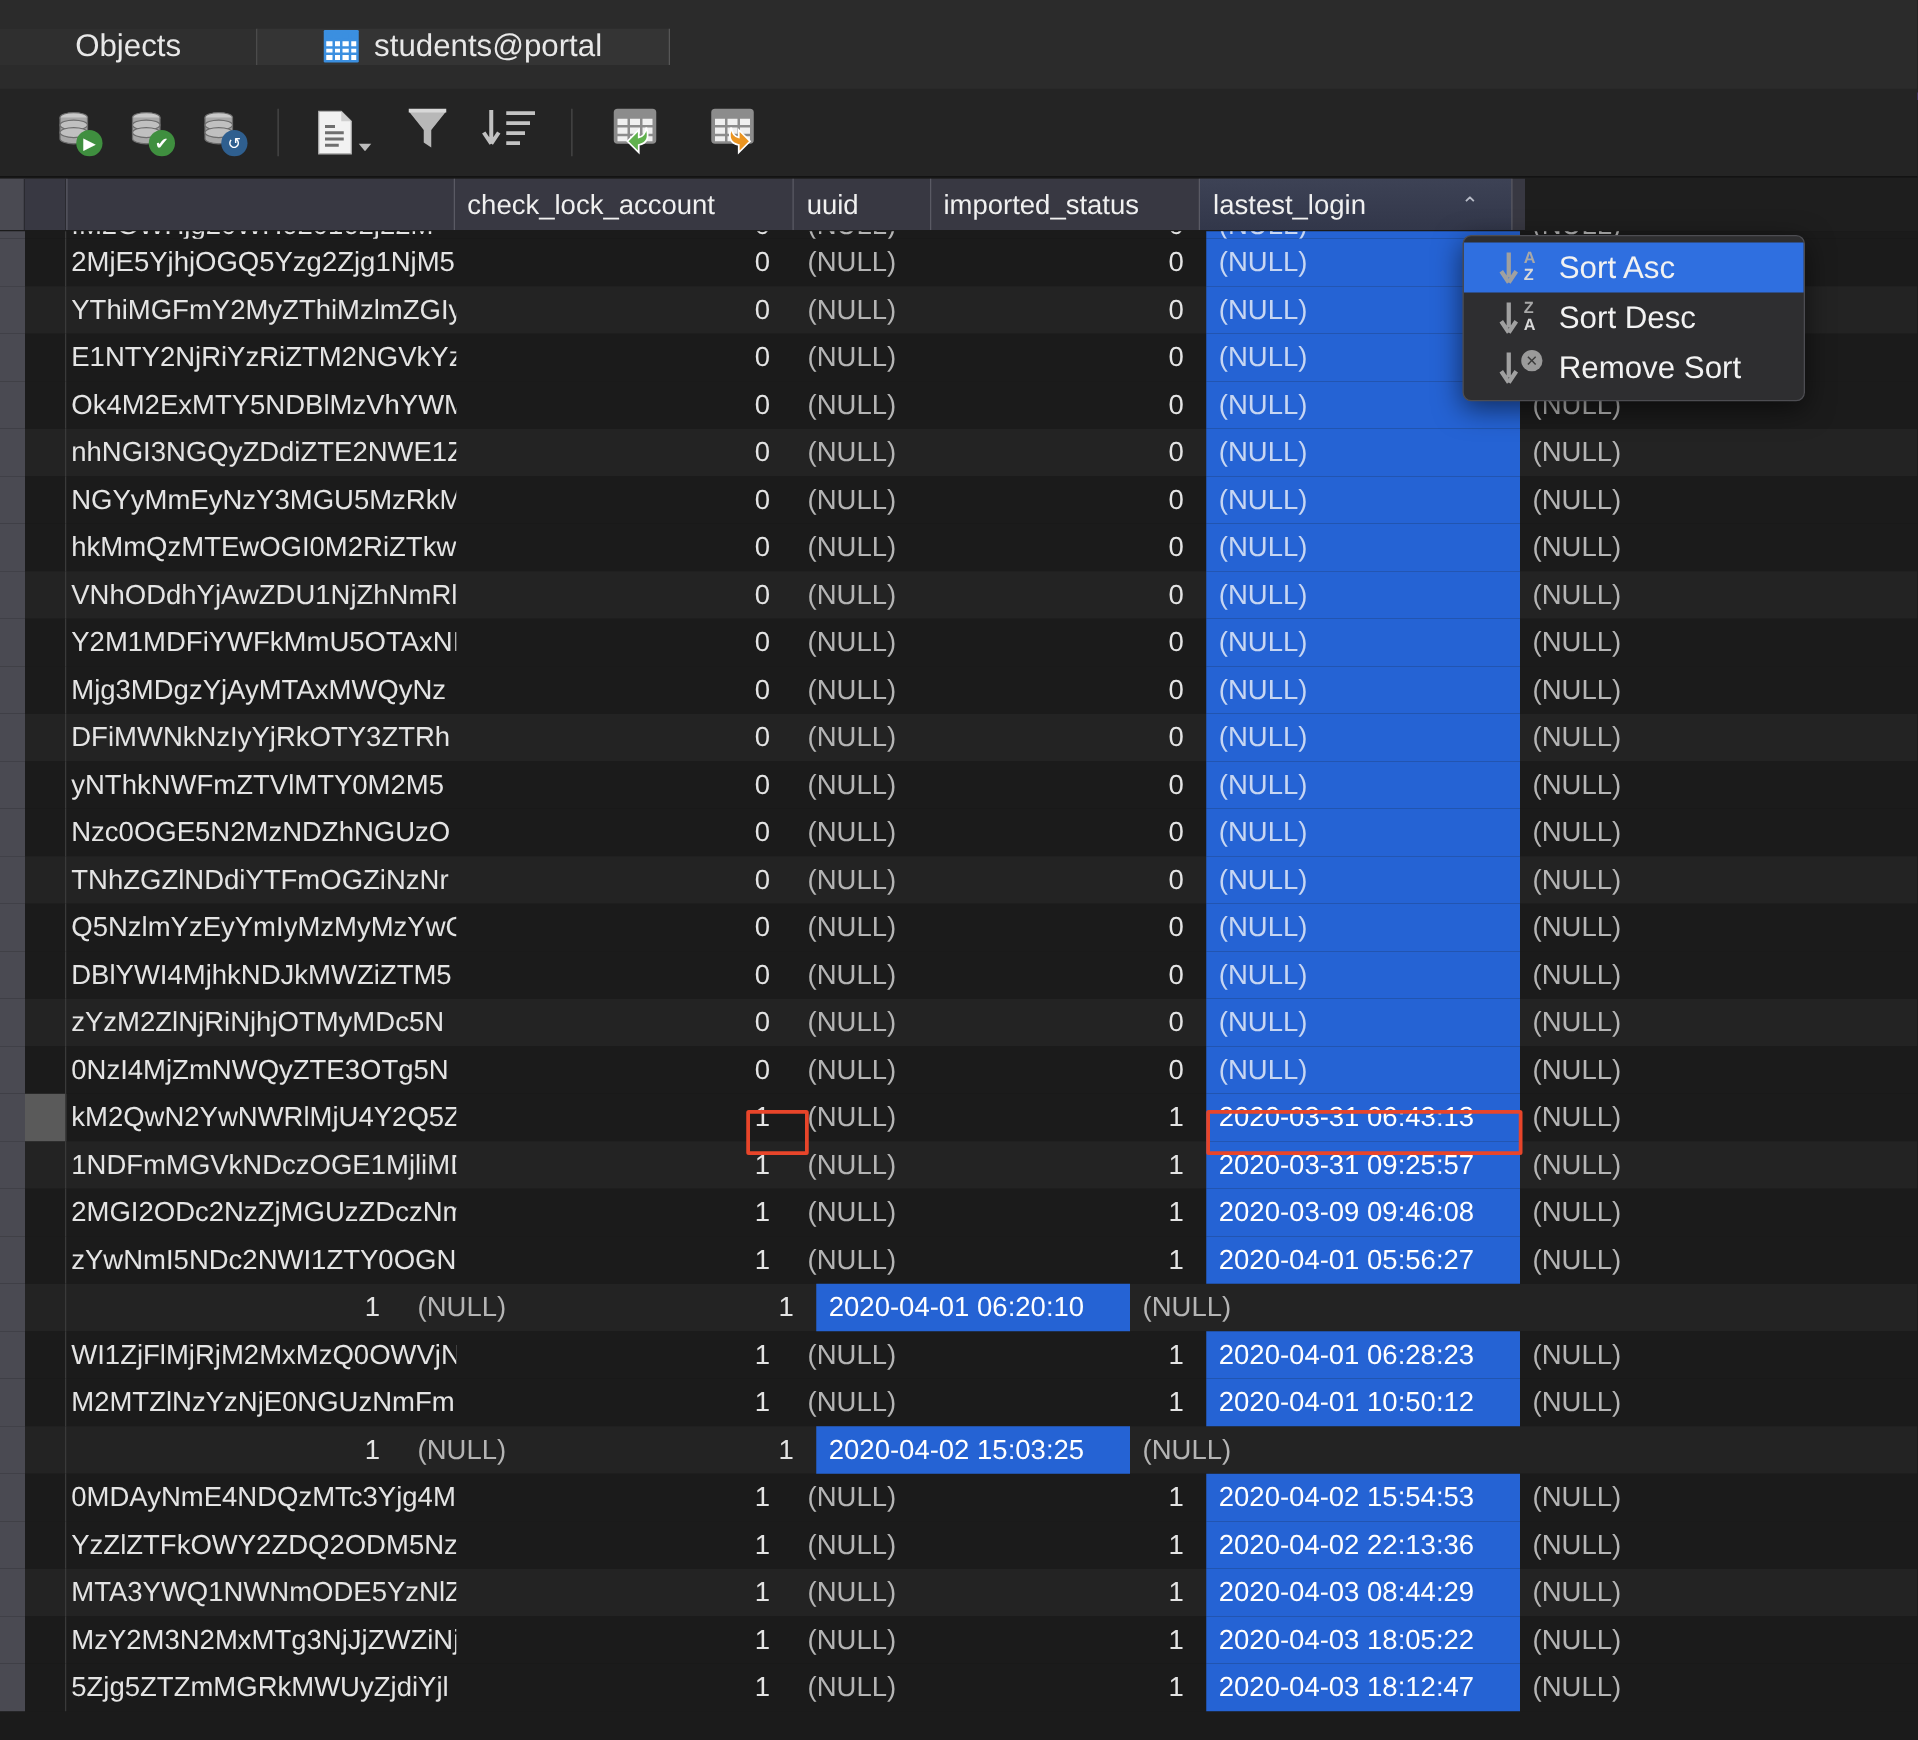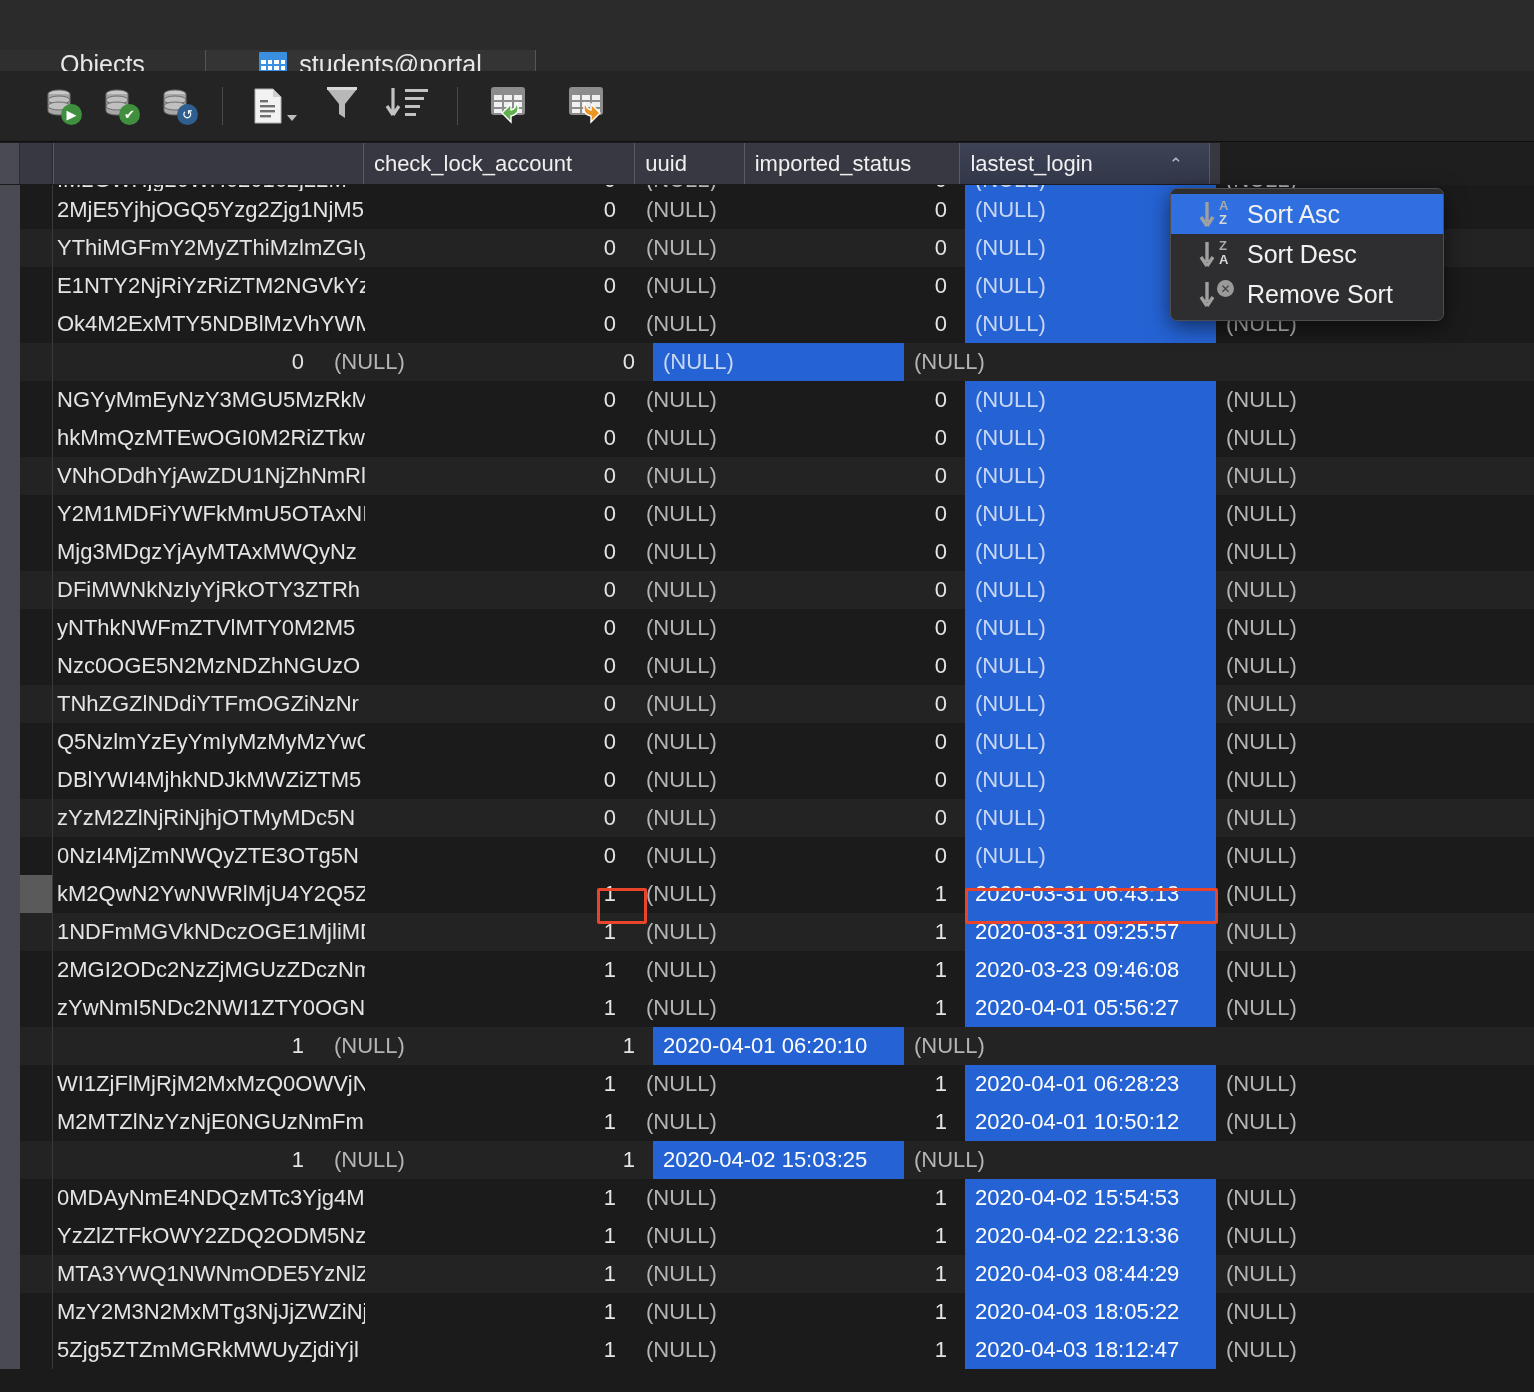--- a/index.html
+++ b/index.html
@@ -6,22 +6,22 @@
   html, body {
     width: 1534px; height: 1392px;
     background: #1e1e1e;
     font-family: "Liberation Sans", sans-serif;
     overflow: hidden;
   }
   
   .tabbar {
     position: absolute; left: 0; top: 0; width: 1534px; height: 80px;
     background: #2b2b2b;
-    border-bottom: 1px solid #8b5cf6;
-    display: flex; align-items: flex-end;
+    border-bottom: 6px solid #8b5cf6;
+    display: flex; align-items: center;
   }
   .tab {
     display: flex; align-items: center; justify-content: center;
     gap: 12px;
     padding: 0 34px;
     color: #e8e8e8;
     font-size: 25px;
     border-right: 1px solid #565656;
     position: relative;
   }
@@ -360,20 +360,21 @@
         <div class="cell c-id">Ok4M2ExMTY5NDBlMzVhYWM</div>
         <div class="cell c-lock">0</div>
         <div class="cell c-uuid">(NULL)</div>
         <div class="cell c-imp">0</div>
         <div class="cell c-login selnull">(NULL)</div>
         <div class="cell c-skills">(NULL)</div>
       </div>
       <div class="row alt">
         <div class="cell c-gutter"></div>
         <div class="cell c-rowno"></div>
+        <div class="cell c-id">nhNGI3NGQyZDdiZTE2NWE1Z</div>
         <div class="cell c-lock">0</div>
         <div class="cell c-uuid">(NULL)</div>
         <div class="cell c-imp">0</div>
         <div class="cell c-login selnull">(NULL)</div>
         <div class="cell c-skills">(NULL)</div>
       </div>
       <div class="row norm">
         <div class="cell c-gutter"></div>
         <div class="cell c-rowno"></div>
         <div class="cell c-id">NGYyMmEyNzY3MGU5MzRkM</div>
@@ -523,21 +524,21 @@
         <div class="cell c-login sel">2020-03-31 09:25:57</div>
         <div class="cell c-skills">(NULL)</div>
       </div>
       <div class="row norm">
         <div class="cell c-gutter"></div>
         <div class="cell c-rowno"></div>
         <div class="cell c-id">2MGI2ODc2NzZjMGUzZDczNm</div>
         <div class="cell c-lock">1</div>
         <div class="cell c-uuid">(NULL)</div>
         <div class="cell c-imp">1</div>
-        <div class="cell c-login sel">2020-03-23 09:46:08</div>
+        <div class="cell c-login sel">2020-03-09 09:46:08</div>
         <div class="cell c-skills">(NULL)</div>
       </div>
       <div class="row norm">
         <div class="cell c-gutter"></div>
         <div class="cell c-rowno"></div>
         <div class="cell c-id">zYwNmI5NDc2NWI1ZTY0OGN</div>
         <div class="cell c-lock">1</div>
         <div class="cell c-uuid">(NULL)</div>
         <div class="cell c-imp">1</div>
         <div class="cell c-login sel">2020-04-01 05:56:27</div>

